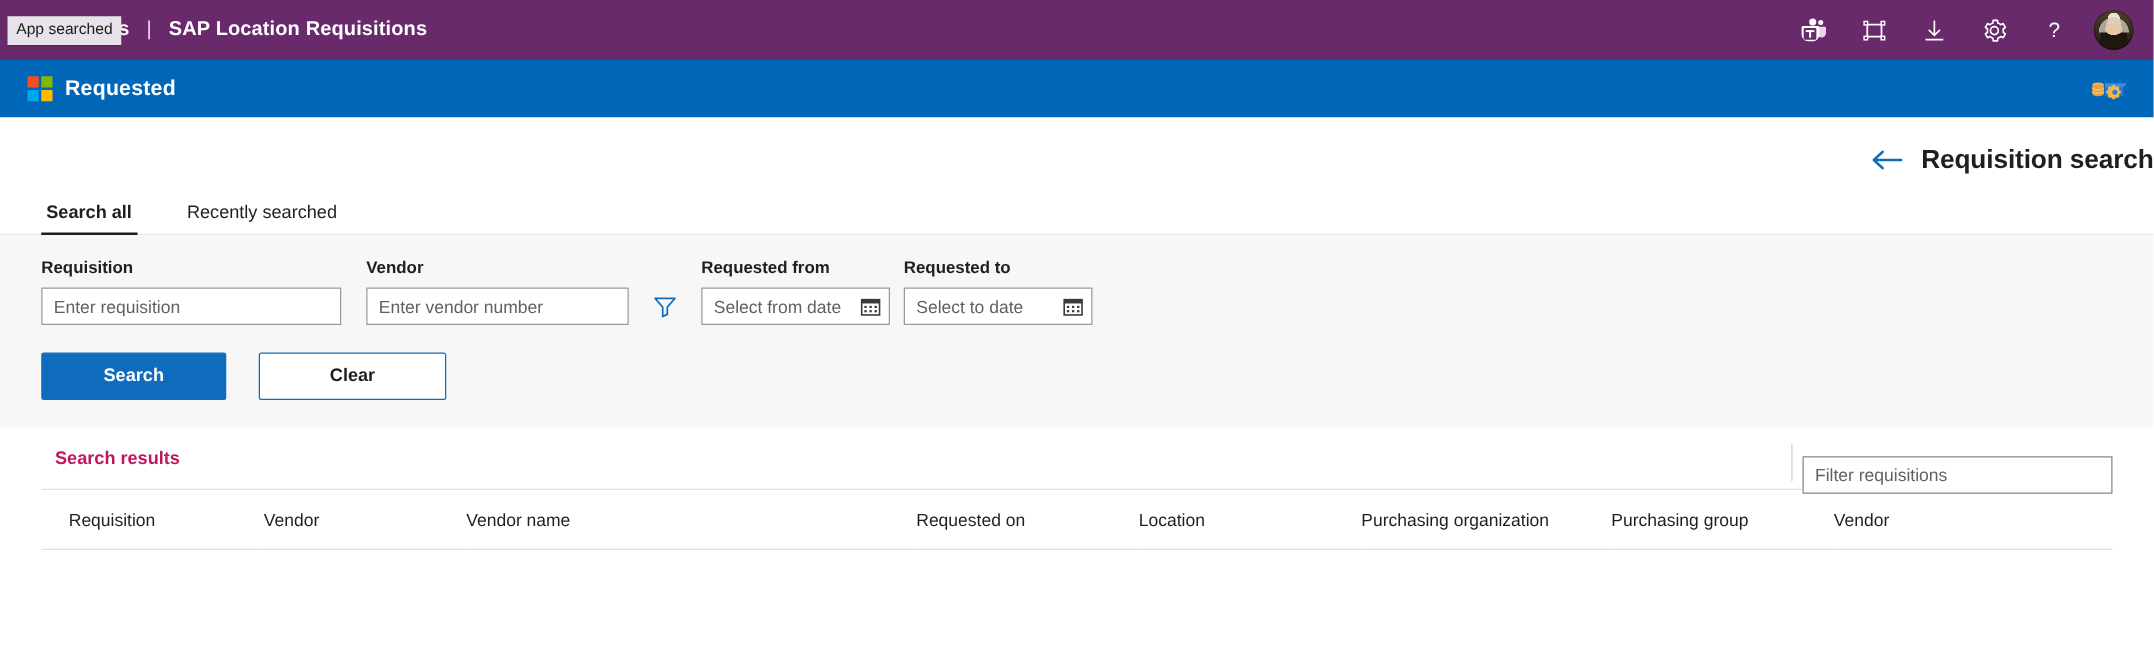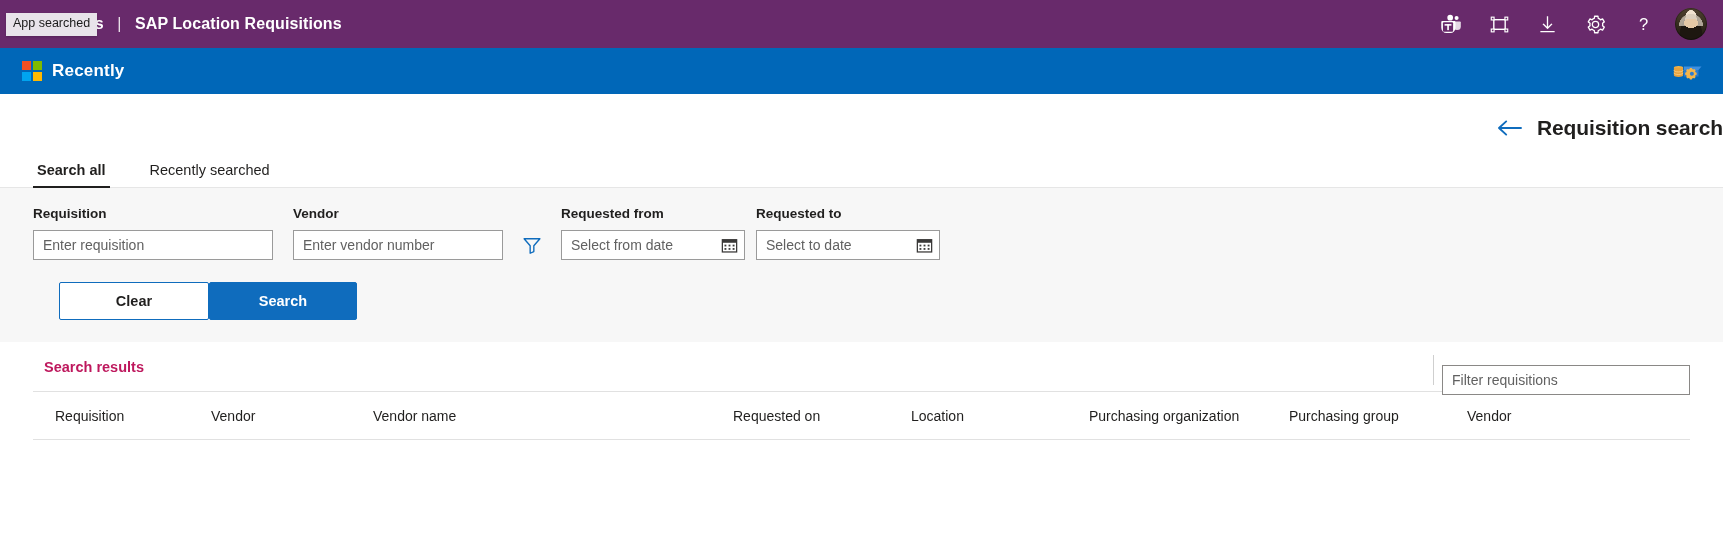--- a/index.html
+++ b/index.html
@@ -207,21 +207,21 @@
   .funnel-btn {
     width: 30px; height: 30px;
     margin: 0 14px 0 14px;
     display: flex; align-items: center; justify-content: center;
     cursor: pointer;
     flex: 0 0 30px;
   }
   .date-field { position: relative; }
   .date-input {
     height: 30px;
-    width: 184px;
+    width: 151px;
     border: 1px solid #9a9a9a;
     background: #ffffff;
     font-size: 14px;
     color: #0c4a6e;
     padding: 0 34px 0 9px;
     font-family: "Liberation Sans", sans-serif;
     outline: none;
   }
   .date-input::placeholder { color: #616161; opacity: 1; }
   .cal-btn {
@@ -396,21 +396,21 @@
 </div>
 
 <div class="ms-bar">
   <div class="ms-logo-wrap">
     <div class="ms-squares">
       <i style="background:#F25022"></i>
         <i style="background:#7FBA00"></i>
       <i style="background:#00A4EF"></i>
         <i style="background:#FFB900"></i>
     </div>
-    <div class="ms-word">Recently</div>
+    <div class="ms-word">Requested</div>
   </div>
 
   <div class="ms-right">
     <svg class="data-icon" viewBox="0 0 34 24">
       <path d="M13 7.5h17.5l-3 3.5H13z" fill="#3F8FE0"></path>
       <path d="M13 11h14.5v6.5H13z" fill="#2B7CD3"></path>
       <ellipse cx="7.5" cy="8.6" rx="4.6" ry="1.7" fill="#F5B54A"></ellipse>
       <path d="M2.9 8.6v7.6c0 .95 2.06 1.7 4.6 1.7s4.6-.75 4.6-1.7V8.6z" fill="#E8A33D"></path>
       <path d="M2.9 11.2c0 .95 2.06 1.7 4.6 1.7s4.6-.75 4.6-1.7M2.9 13.8c0 .95 2.06 1.7 4.6 1.7s4.6-.75 4.6-1.7" fill="none" stroke="#F7CE86" stroke-width=".85"></path>
       <path d="M22.3 9.9c-.35 0-.68.04-1 .12l-.46-1.1h-1.9l-.46 1.1c-.33.1-.64.24-.93.42l-1.05-.5-1.35 1.35.5 1.05c-.18.29-.32.6-.42.93l-1.1.46v1.9l1.1.46c.1.33.24.64.42.93l-.5 1.05 1.35 1.35 1.05-.5c.29.18.6.32.93.42l.46 1.1h1.9l.46-1.1c.33-.1.64-.24.93-.42l1.05.5 1.35-1.35-.5-1.05c.18-.29.32-.6.42-.93l1.1-.46v-1.9l-1.1-.46a4.6 4.6 0 0 0-.42-.93l.5-1.05-1.35-1.35-1.05.5a4.6 4.6 0 0 0-.93-.42z" fill="#F5B54A"></path>
@@ -483,22 +483,22 @@
             <rect x="13.7" y="9" width="2.2" height="2.1" fill="#3b3a39"></rect>
             <rect x="4.1" y="13" width="2.2" height="2.1" fill="#3b3a39"></rect>
             <rect x="8.9" y="13" width="2.2" height="2.1" fill="#3b3a39"></rect>
             <rect x="13.7" y="13" width="2.2" height="2.1" fill="#3b3a39"></rect>
           </svg>
         </span>
       </div>
     </div>
 
     <div class="buttons-row">
+      <button class="btn btn-primary">Search</button>
       <button class="btn btn-secondary">Clear</button>
-      <button class="btn btn-primary">Search</button>
     </div>
   </div>
 
   <div class="results-wrap">
     <div class="results-head">
       <div class="results-title">Search results</div>
       <div class="results-filter-wrap">
         <div class="vert-divider"></div>
         <input class="filter-input" type="text" placeholder="Filter requisitions" style="">
       </div>

